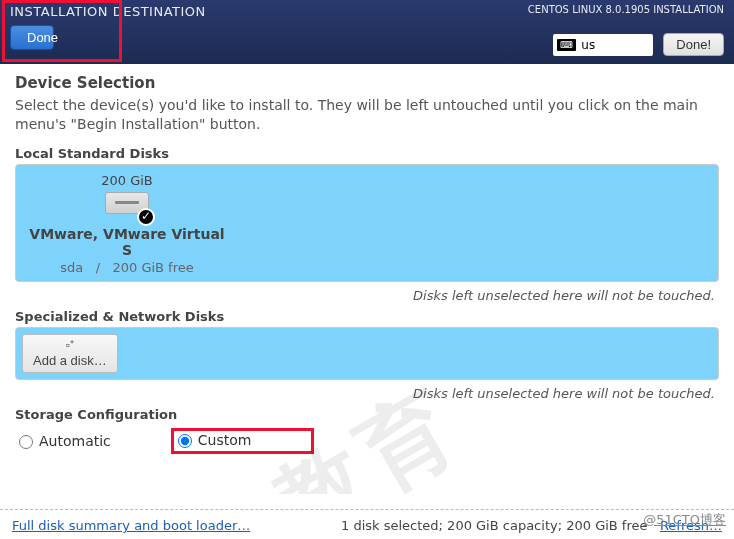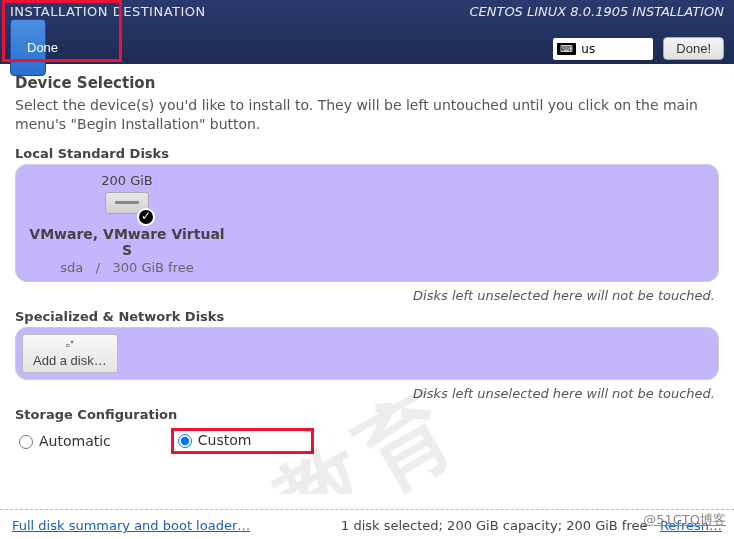--- a/index.html
+++ b/index.html
@@ -16,48 +16,49 @@
   background: linear-gradient(#2a3a6e, #1d2b52);
   display: flex; justify-content: space-between;
   padding: 4px 10px 0 10px;
   color: #e8eaf0;
 }
 .tb-left { display: flex; flex-direction: column; gap: 0; }
 .tb-title { font-size: 13px; letter-spacing: 0.5px; }
 .done-btn {
   background: linear-gradient(#4a8fe0, #2a6fcf);
   border: 1px solid #1a4f9f; border-radius: 4px;
-  color: #fff; padding: 20px 16px; cursor: pointer;
+  color: #fff; padding: 4px 16px; cursor: pointer;
   font-size: 13px;
-  width: 36px;
+  width: 44px;
+  margin-top: 6px;
 }
 .hl-box-done {
   position: absolute; left: 2px; top: 0px; width: 120px; height: 62px;
   border: 3px solid #e13; pointer-events: none;
 }
 .tb-right { text-align: right; }
-.distro { font-size: 13px; margin-bottom: 18px; display:block;font-style:italic; }
+.distro { font-size: 10px; margin-bottom: 18px; display:block; }
 .rightrow { display: flex; gap: 10px; align-items: center; justify-content: flex-end; margin-top:2px;}
 .kb {
   background: #fff; color: #000; display: flex; align-items: center;
   height: 22px; width: 100px; padding: 0 4px; border-radius: 2px; font-size:12px;
 }
 .kb-icon { background:#000; color:#fff; font-size:9px; padding:1px 3px; margin-right:5px; border-radius:1px;}
 .help-btn {
   background: linear-gradient(#f5f5f5,#e0e0e0);
   border: 1px solid #aaa; border-radius: 4px;
   color: #333; padding: 3px 12px; cursor: pointer; font-size:13px;
 }
 .content { padding: 10px 15px 0 15px; height: 430px; overflow: hidden; position:relative;}
 h2.section { font-size: 15px; font-weight: bold; color: #444; margin-bottom: 4px;}
 .helptext { font-size: 14px; color: #555; line-height: 1.35; margin-bottom: 12px;}
 h3.sub { font-size: 13px; font-weight: bold; color: #444; margin: 6px 0 3px 0;}
 .diskbox {
-  border: 1px solid #ccc; border-radius: 12px;
-  padding: 8px 6px 6px 6px; background:#c4b5fd;
+  border: 1px solid #ccc; border-radius: 4px;
+  padding: 8px 6px 6px 6px; background:#7dd3fc;
 }
 .disk { width: 210px; text-align: center; font-size: 13px; color:#444;}
 .disk .size { margin-bottom: 4px; }
 .disk-icon { position: relative; width: 44px; height: 28px; margin: 4px auto 6px auto;}
 .disk-icon .body { width:44px; height:22px; background: linear-gradient(#e8e8e8,#d0d0d0); border:1px solid #aaa; border-radius:3px;}
 .disk-icon .slot { position:absolute; left:10px; top:9px; width:24px; height:3px; background:#888; border-radius:1px;}
 .check { position:absolute; right:-6px; bottom:-6px; width:18px; height:18px; background:#000; border-radius:50%; border:2px solid #fff;}
 .check::after { content:"✓"; color:#fff; font-size:12px; position:absolute; left:2px; top:-1px;}
 .diskname { font-weight: bold; font-size: 14px; }
 .diskmeta { color:#666; font-size:13px; margin-top:2px;}
@@ -121,21 +122,21 @@
       <div class="size">200 GiB</div>
       <div class="disk-icon">
         <div class="body"></div>
           <div class="slot"></div>
         <div class="check"></div>
       </div>
       <div class="diskname">VMware, VMware Virtual S</div>
       <div class="diskmeta">
         <span>sda</span>&nbsp;&nbsp;
         <span>/</span>&nbsp;&nbsp;
-        <span>300 GiB free</span>
+        <span>200 GiB free</span>
       </div>
     </div>
   </div>
   <div class="note-right">Disks left unselected here will not be touched.</div>
 
   <h3 class="sub">Specialized &amp; Network Disks</h3>
   <div class="diskbox" style="padding:6px;">
     <button class="adddisk-btn">
       <span class="plus">▫⁺</span>
       <span>Add a disk…</span>

